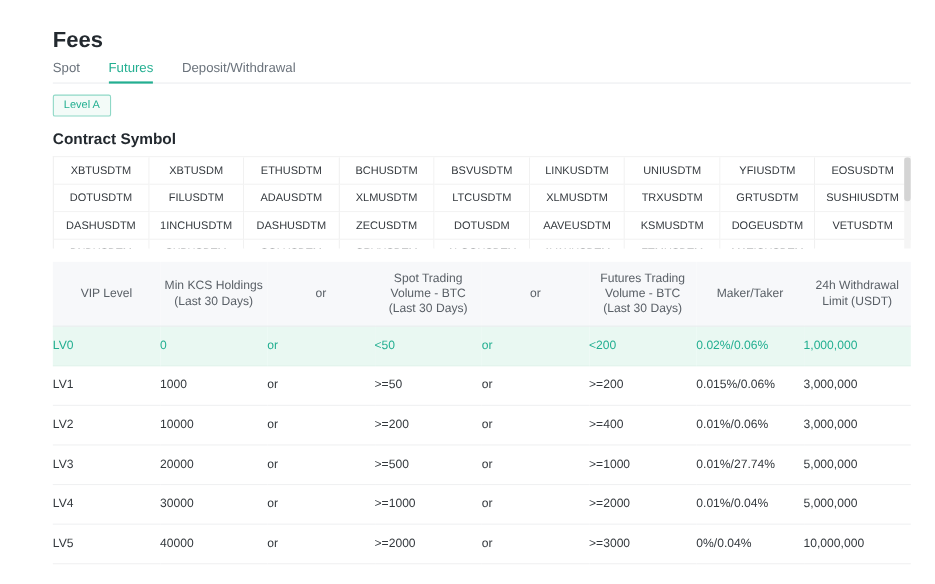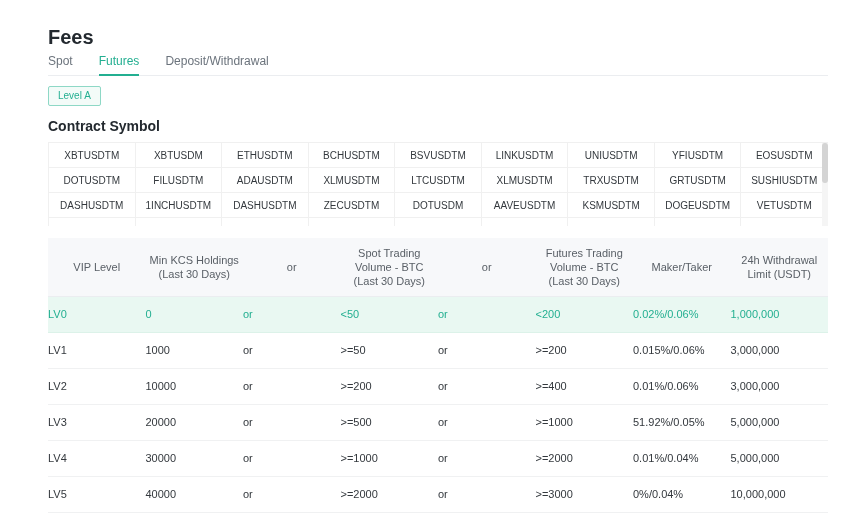--- a/index.html
+++ b/index.html
@@ -147,21 +147,21 @@
         <td>0.01%/0.06%</td>
         <td>3,000,000</td>
       </tr>
       <tr>
         <td>LV3</td>
         <td>20000</td>
         <td>or</td>
         <td>&gt;=500</td>
         <td>or</td>
         <td>&gt;=1000</td>
-        <td>51.92%/0.05%</td>
+        <td>0.01%/27.74%</td>
         <td>5,000,000</td>
       </tr>
       <tr>
         <td>LV4</td>
         <td>30000</td>
         <td>or</td>
         <td>&gt;=1000</td>
         <td>or</td>
         <td>&gt;=2000</td>
         <td>0.01%/0.04%</td>

